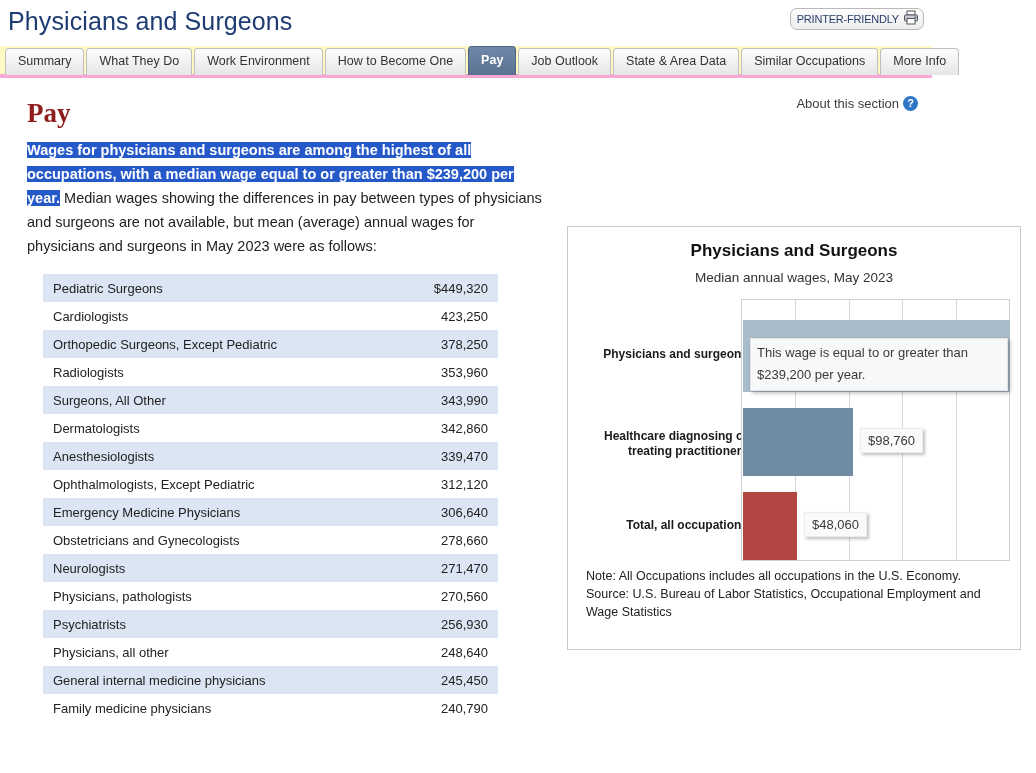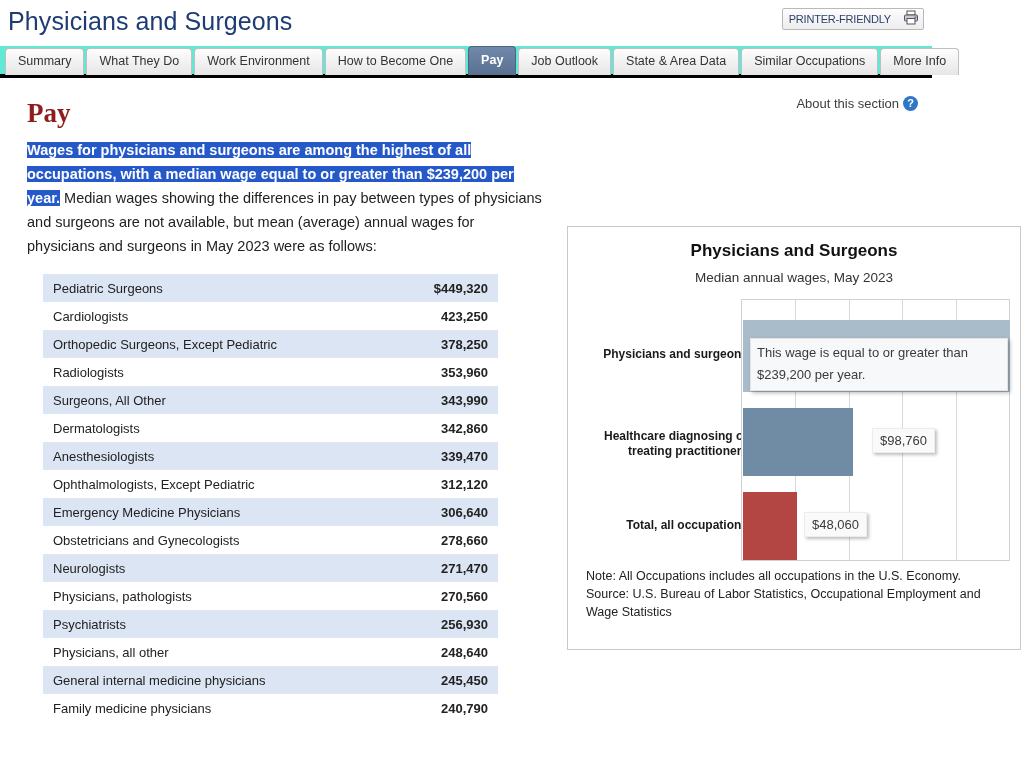--- a/index.html
+++ b/index.html
@@ -30,42 +30,42 @@
     font-weight: 400;
     color: #1f3c72;
     letter-spacing: .1px;
     line-height: 32px;
     white-space: nowrap;
   }
   #printer-friendly {
     position: absolute;
     right: 8px; top: 8px;
     height: 22px;
-    display: flex; align-items: center; gap: 12px;
+    display: flex; align-items: center; gap: 4px;
     padding: 1px 4px 1px 6px;
     border: 1px solid #b9b9b9;
     background: linear-gradient(#fdfdfd, #ededed);
-    border-radius: 2px;
+    border-radius: 7px;
     cursor: pointer;
     margin-left: 35px;
   }
   #printer-friendly .pf-label {
     font-size: 11px;
     color: #2b3f6b;
     letter-spacing: -0.2px;
     white-space: nowrap;
   }
   .printer-icon { display:block; }
 
   
   #tabs-wrap {
     position: relative;
     height: 32px;
-    border-bottom: 4px solid #000000;
-    background: #5eead4;
+    border-bottom: 4px solid #f9a8d4;
+    background: #fef9c3;
   }
   #tabs {
     display: flex;
     align-items: flex-end;
     height: 29px;
     gap: 2px;
     padding: 0 5px;
   }
   .tab {
     flex: 0 0 auto;
@@ -134,21 +134,21 @@
     margin-left: 16px;
     border-collapse: collapse;
     font-size: 13px;
     color: #222;
   }
   #wage-table tr { height: 28px; }
   #wage-table tr.odd { background: #dce5f3; }
   #wage-table tr.even { background: #ffffff; }
   #wage-table td { padding: 0 10px; }
   #wage-table td.occ { text-align: left; }
-  #wage-table td.wage { text-align: right; white-space: nowrap; font-weight: bold; }
+  #wage-table td.wage { text-align: right; white-space: nowrap; }
 
   
   #about-section {
     position: absolute;
     right: 14px; top: 18px;
     display: flex; align-items: center; gap: 4px;
     font-size: 13px;
     color: #3d3d3d;
     cursor: pointer;
   }
@@ -380,21 +380,21 @@
         <div id="plot-area">
 
           <div class="vgrid" style="left:53px;"></div>
           <div class="vgrid" style="left:107px;"></div>
           <div class="vgrid" style="left:160px;"></div>
           <div class="vgrid" style="left:214px;"></div>
 
           <div class="bar b1" style="top:20px; height:72px; width:267px;"></div>
 
           <div class="bar b2" style="top:108px; height:68px; width:110px;"></div>
-          <div class="val-box" style="left:130px; top:128px;">$98,760</div>
+          <div class="val-box" style="left:118px; top:128px;">$98,760</div>
 
           <div class="bar b3" style="top:192px; height:68px; width:54px;"></div>
           <div class="val-box" style="left:62px; top:212px;">$48,060</div>
 
           <div id="tooltip-box">This wage is equal to or greater than $239,200 per year.</div>
         </div>
       </div>
 
       <div id="chart-note">
         <span>Note: All Occupations includes all occupations in the U.S. Economy.</span>

